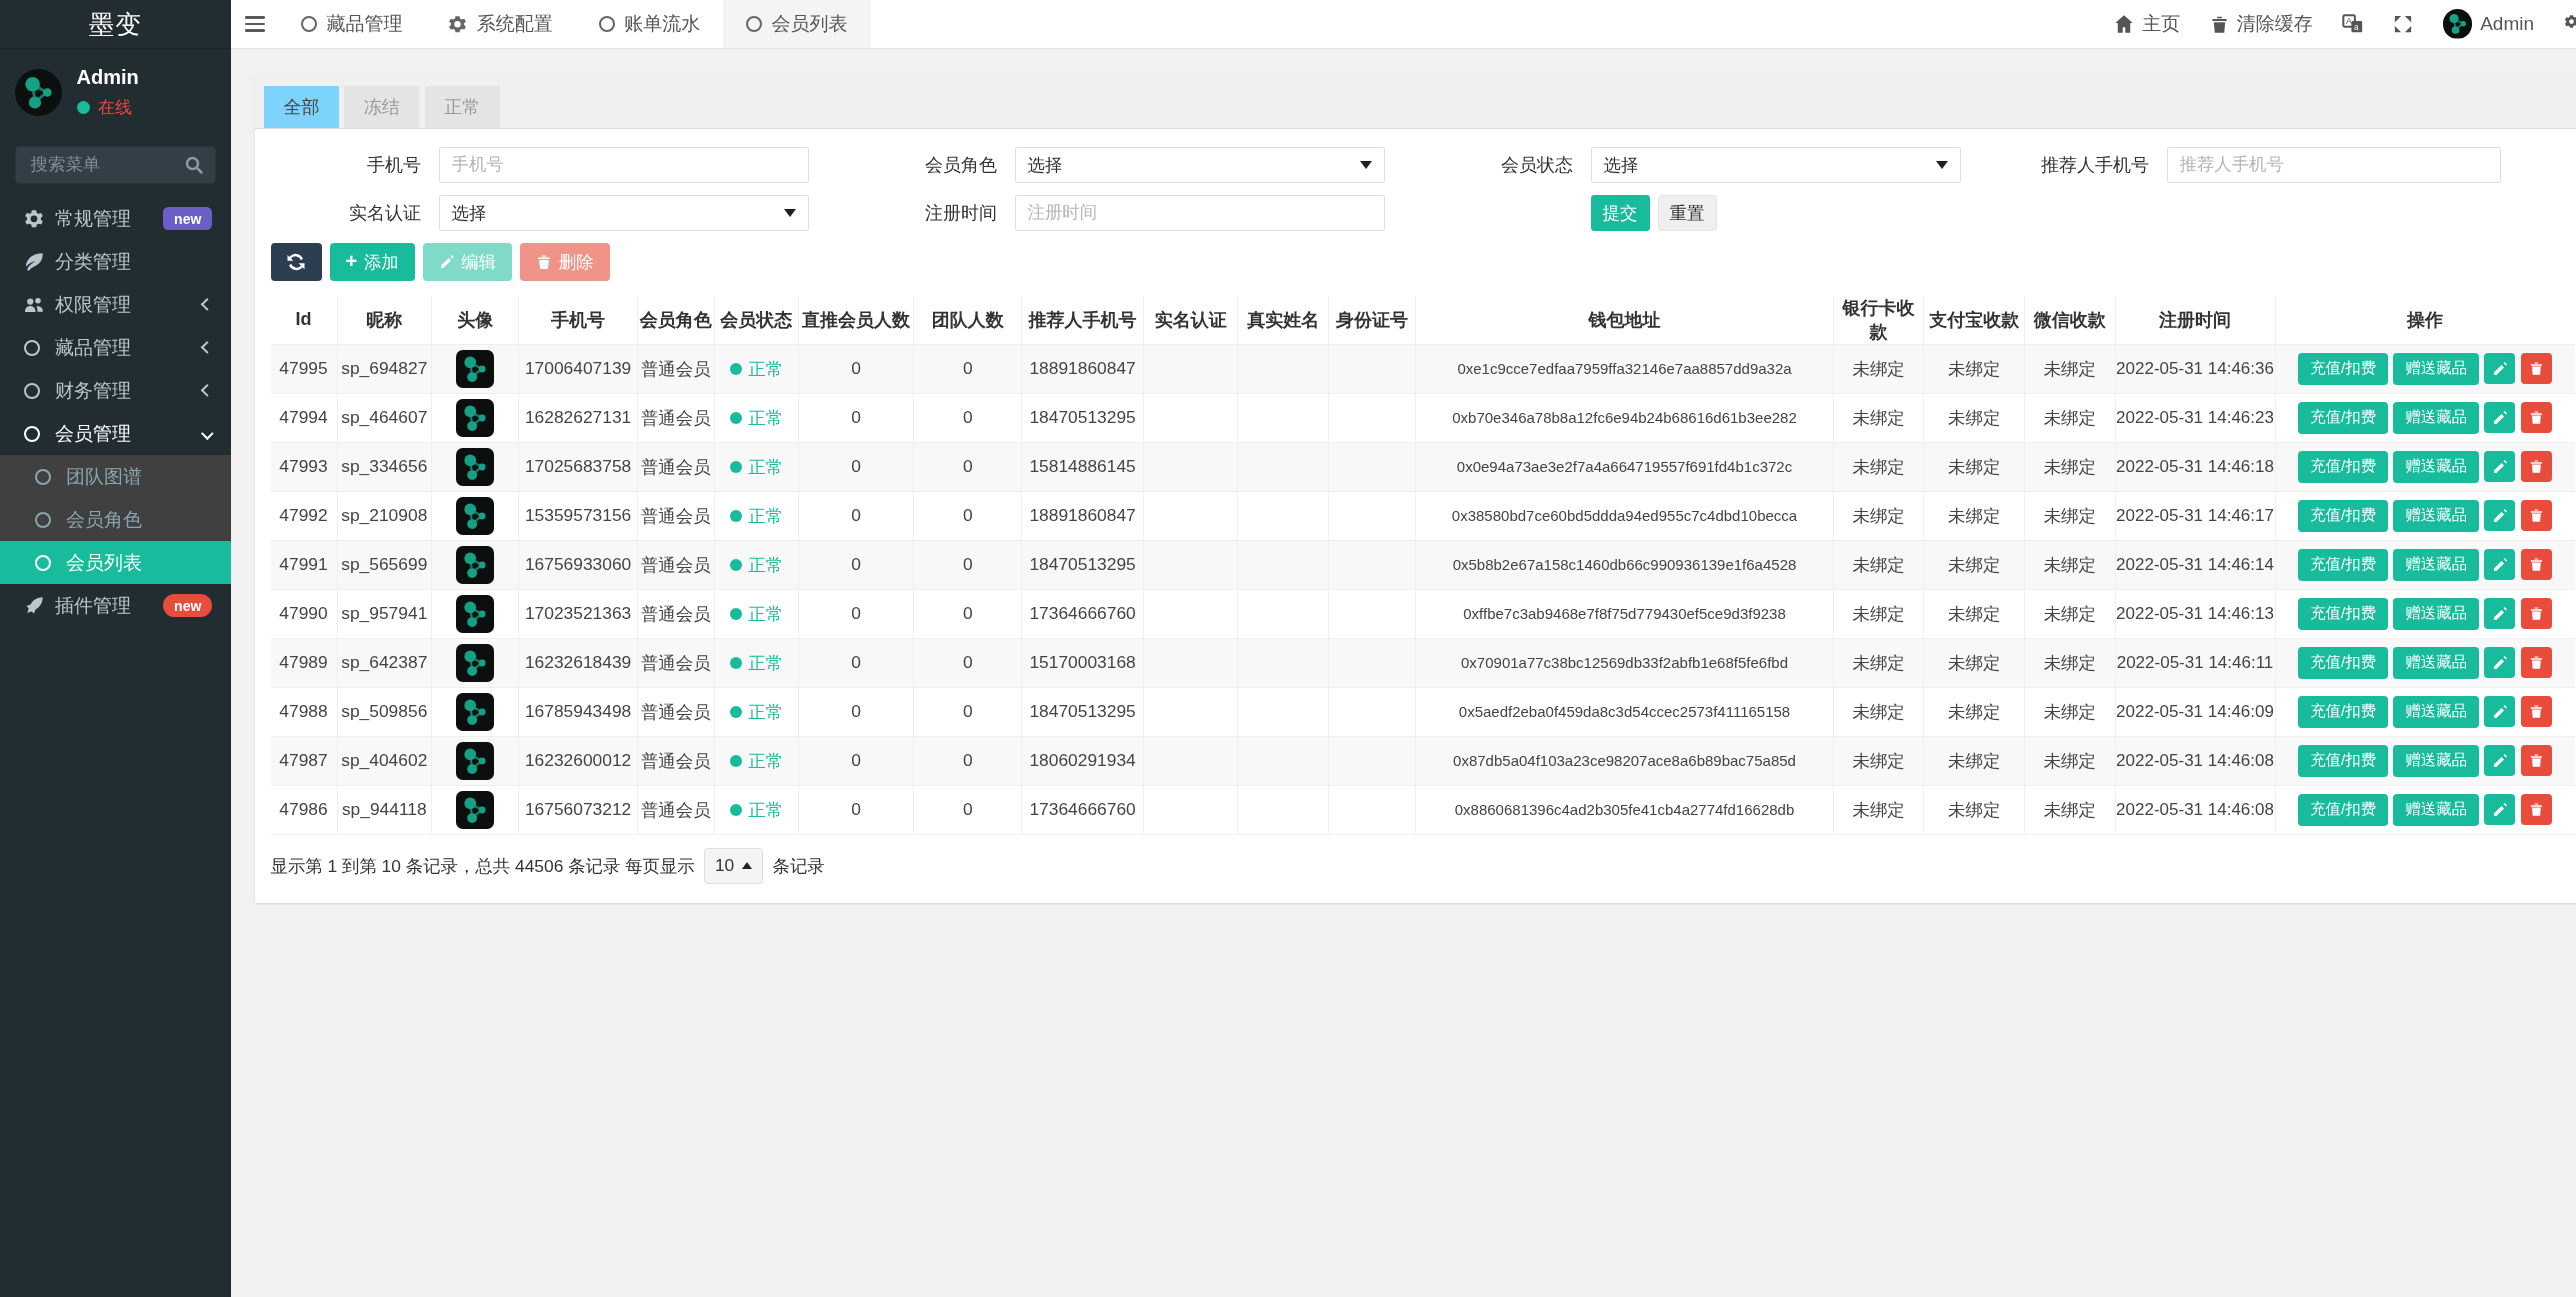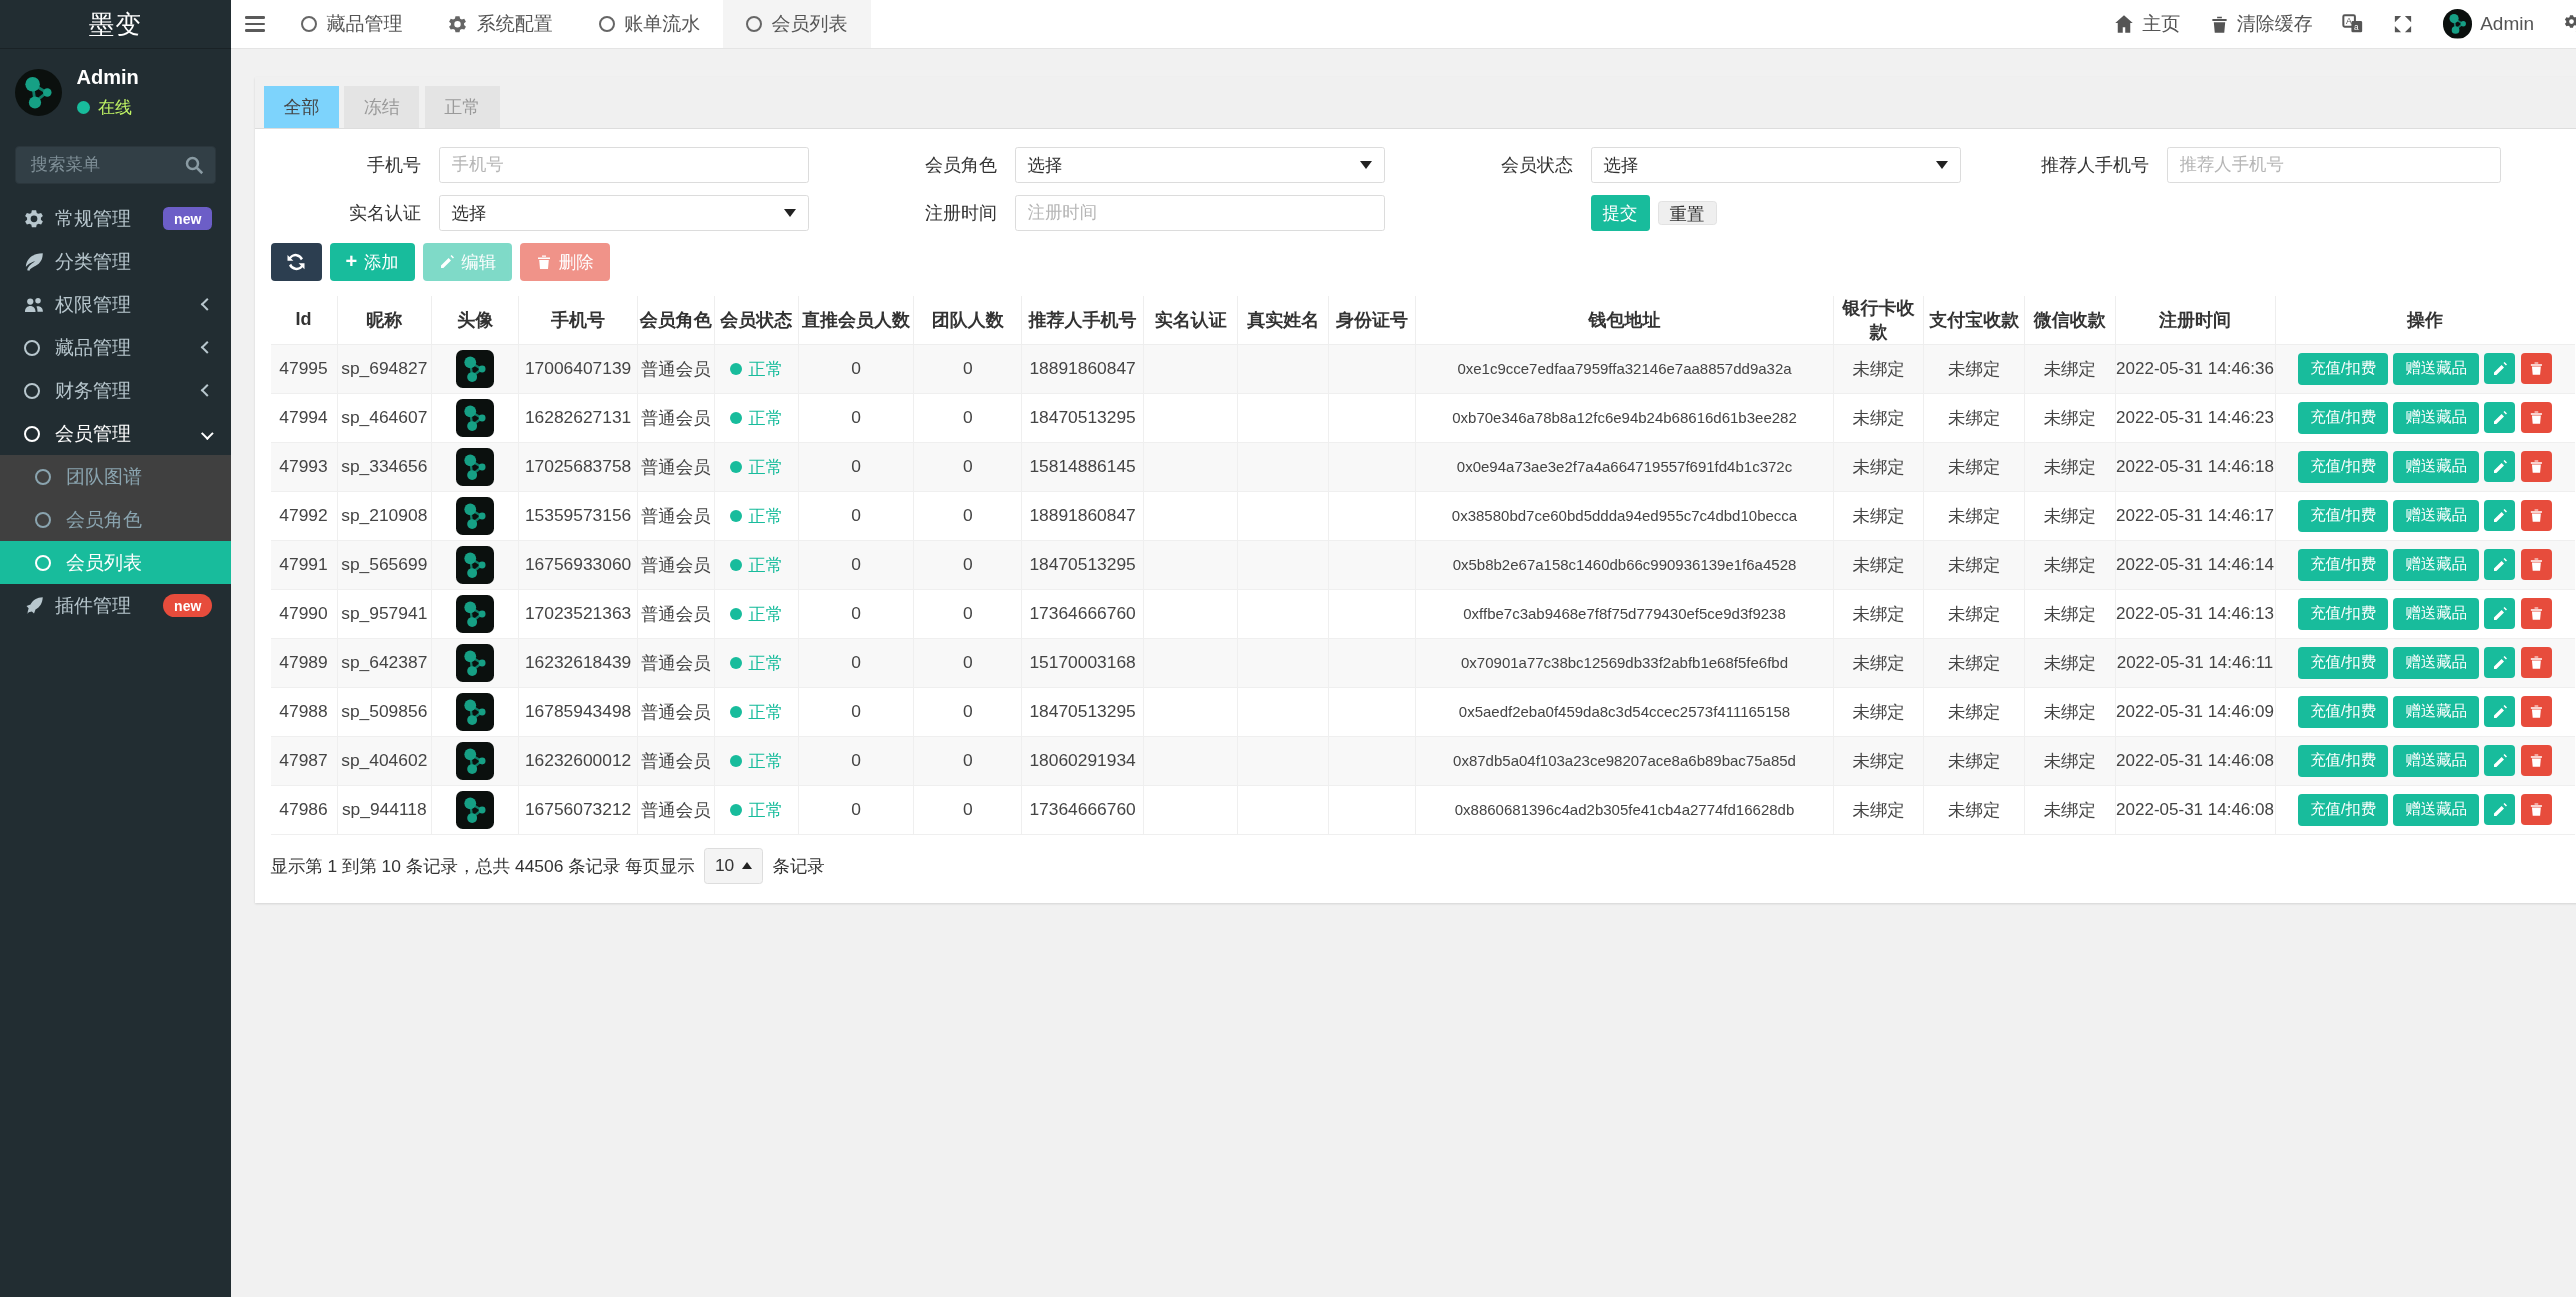--- a/index.html
+++ b/index.html
@@ -7,21 +7,21 @@
   body { font-family:"Liberation Sans","DejaVu Sans",sans-serif; background:#f1f1f1; display:flex; }
   svg { display:block; }
 
   
   .sidebar { width:231px; min-width:231px; height:100%; background:#222d32; color:#b8c7ce; }
   .logo { height:49px; display:flex; align-items:center; justify-content:center;
           color:#fff; font-size:25.5px; letter-spacing:1.3px; background:#222d32; border-bottom:0.7px solid #1a2226; }
   .user-panel { display:flex; align-items:center; gap:14.8px; padding:17.4px 14.8px; }
   .user-avatar { width:47px; height:47px; border-radius:50%; overflow:hidden; flex:0 0 auto; }
   .user-name { color:#fff; font-size:20px; font-weight:bold; margin-bottom:6.7px; }
-  .user-status { font-size:17px; color:#bef264; display:flex; align-items:center; gap:8px; }
+  .user-status { font-size:17px; color:#ef4444; display:flex; align-items:center; gap:8px; }
   .dot { width:13.4px; height:13.4px; border-radius:50%; background:#18bc9c; display:inline-block; }
   .side-search { margin:9.4px 14.8px 13.4px; position:relative; }
   .side-search input { width:100%; height:38px; background:#323f46; border:0.7px solid #2b363c; border-radius:4px;
         color:#7dd3fc; font-size:17.4px; padding:0 47px 0 14.8px; outline:none; font-family:inherit; }
   .side-search input::placeholder { color:#7e8e96; }
   .side-search .s-ico { position:absolute; right:12px; top:8.7px; color:#8a9ba3; }
   .menu { list-style:none; }
   .menu li { height:43px; display:flex; align-items:center; padding:0 19px 0 24px; font-size:19px; cursor:pointer; }
   .menu li .m-ico { width:31px; display:flex; justify-content:flex-start; color:inherit; }
   .menu li .m-label { flex:1; }
@@ -63,21 +63,21 @@
   .f-label { width:168px; text-align:right; padding-right:17.4px; font-size:18px; color:#333; }
   .f-field { width:370px; height:36px; border:0.7px solid #dcdcdc; border-radius:2.7px; background:#fff;
              font-size:17.4px; color:#333; display:flex; align-items:center; padding:0 12px; }
   input.f-field { outline:none; font-family:inherit; }
   input.f-field::placeholder { color:#b5b5b5; }
   .f-select { justify-content:space-between; cursor:pointer;gap:48px; }
   .f-select .sel-caret { width:0; height:0; border-left:6px solid transparent; border-right:6px solid transparent; border-top:8px solid #222; }
   .f-buttons { display:flex; gap:8px; align-items:center; }
   .btn { border:none; cursor:pointer; font-family:inherit; border-radius:3.4px; font-size:17.4px; }
   .btn-submit { background:#18bc9c; color:#fff; width:59px; height:36px; }
-  .btn-reset { background:#efefef; color:#333; width:59px; height:24px; border:0.7px solid #e2e2e2; }
+  .btn-reset { background:#efefef; color:#333; width:59px; height:36px; border:0.7px solid #e2e2e2; }
 
   
   .toolbar { display:flex; gap:8px; margin:10.7px 0 14.8px; }
   .tb-btn { height:38px; border:none; border-radius:4px; color:#fff; font-size:17.4px; display:flex; align-items:center; gap:6.7px; padding:0 16px; cursor:pointer; font-family:inherit; }
   .tb-refresh { background:#2c3e50; width:51px; justify-content:center; padding:0; }
   .tb-add { background:#18bc9c; }
   .tb-edit { background:#18bc9c; opacity:.55; }
   .tb-del { background:#e74c3c; opacity:.6; }
 
   

